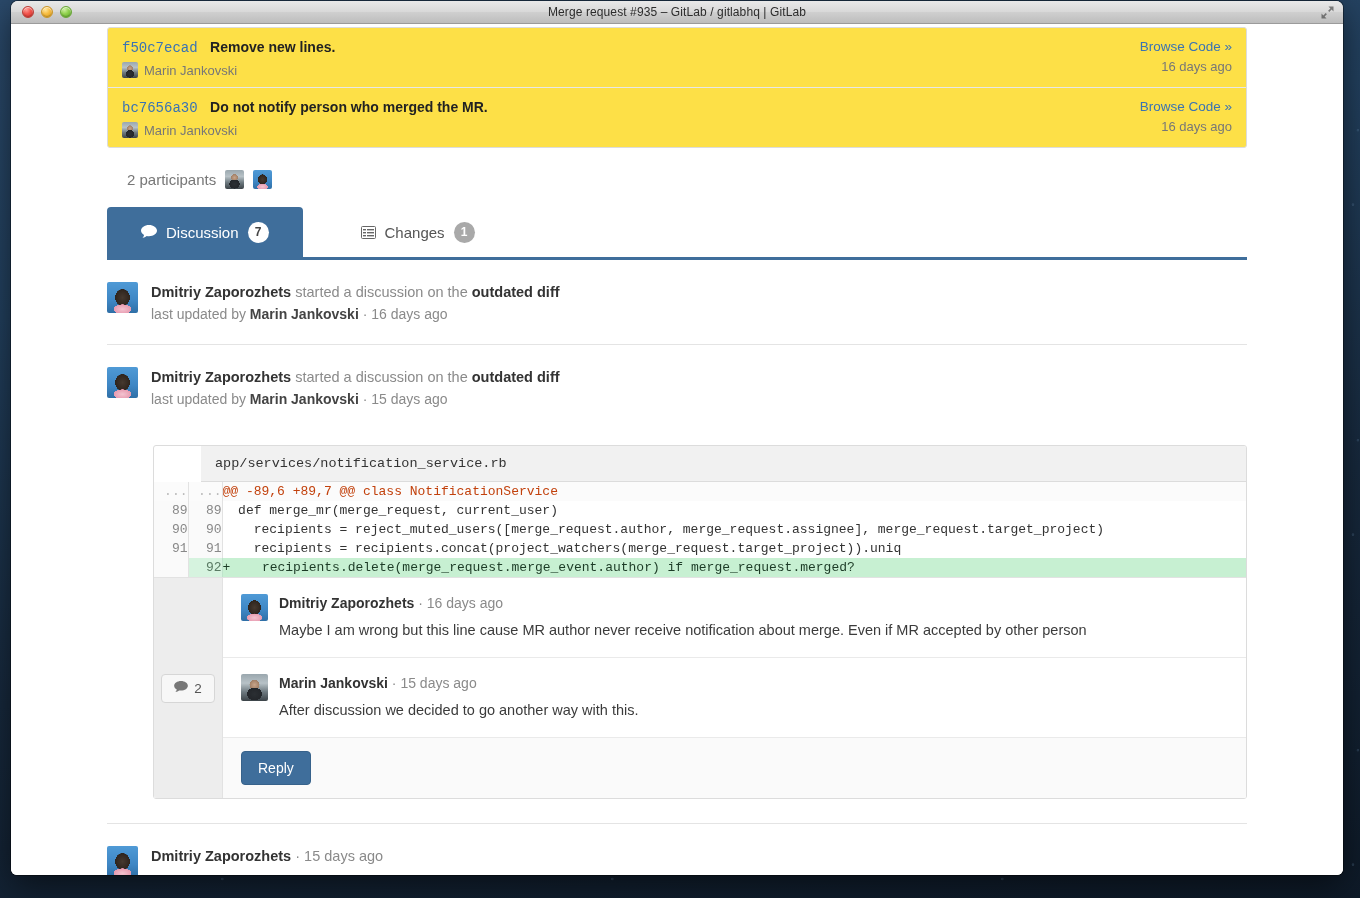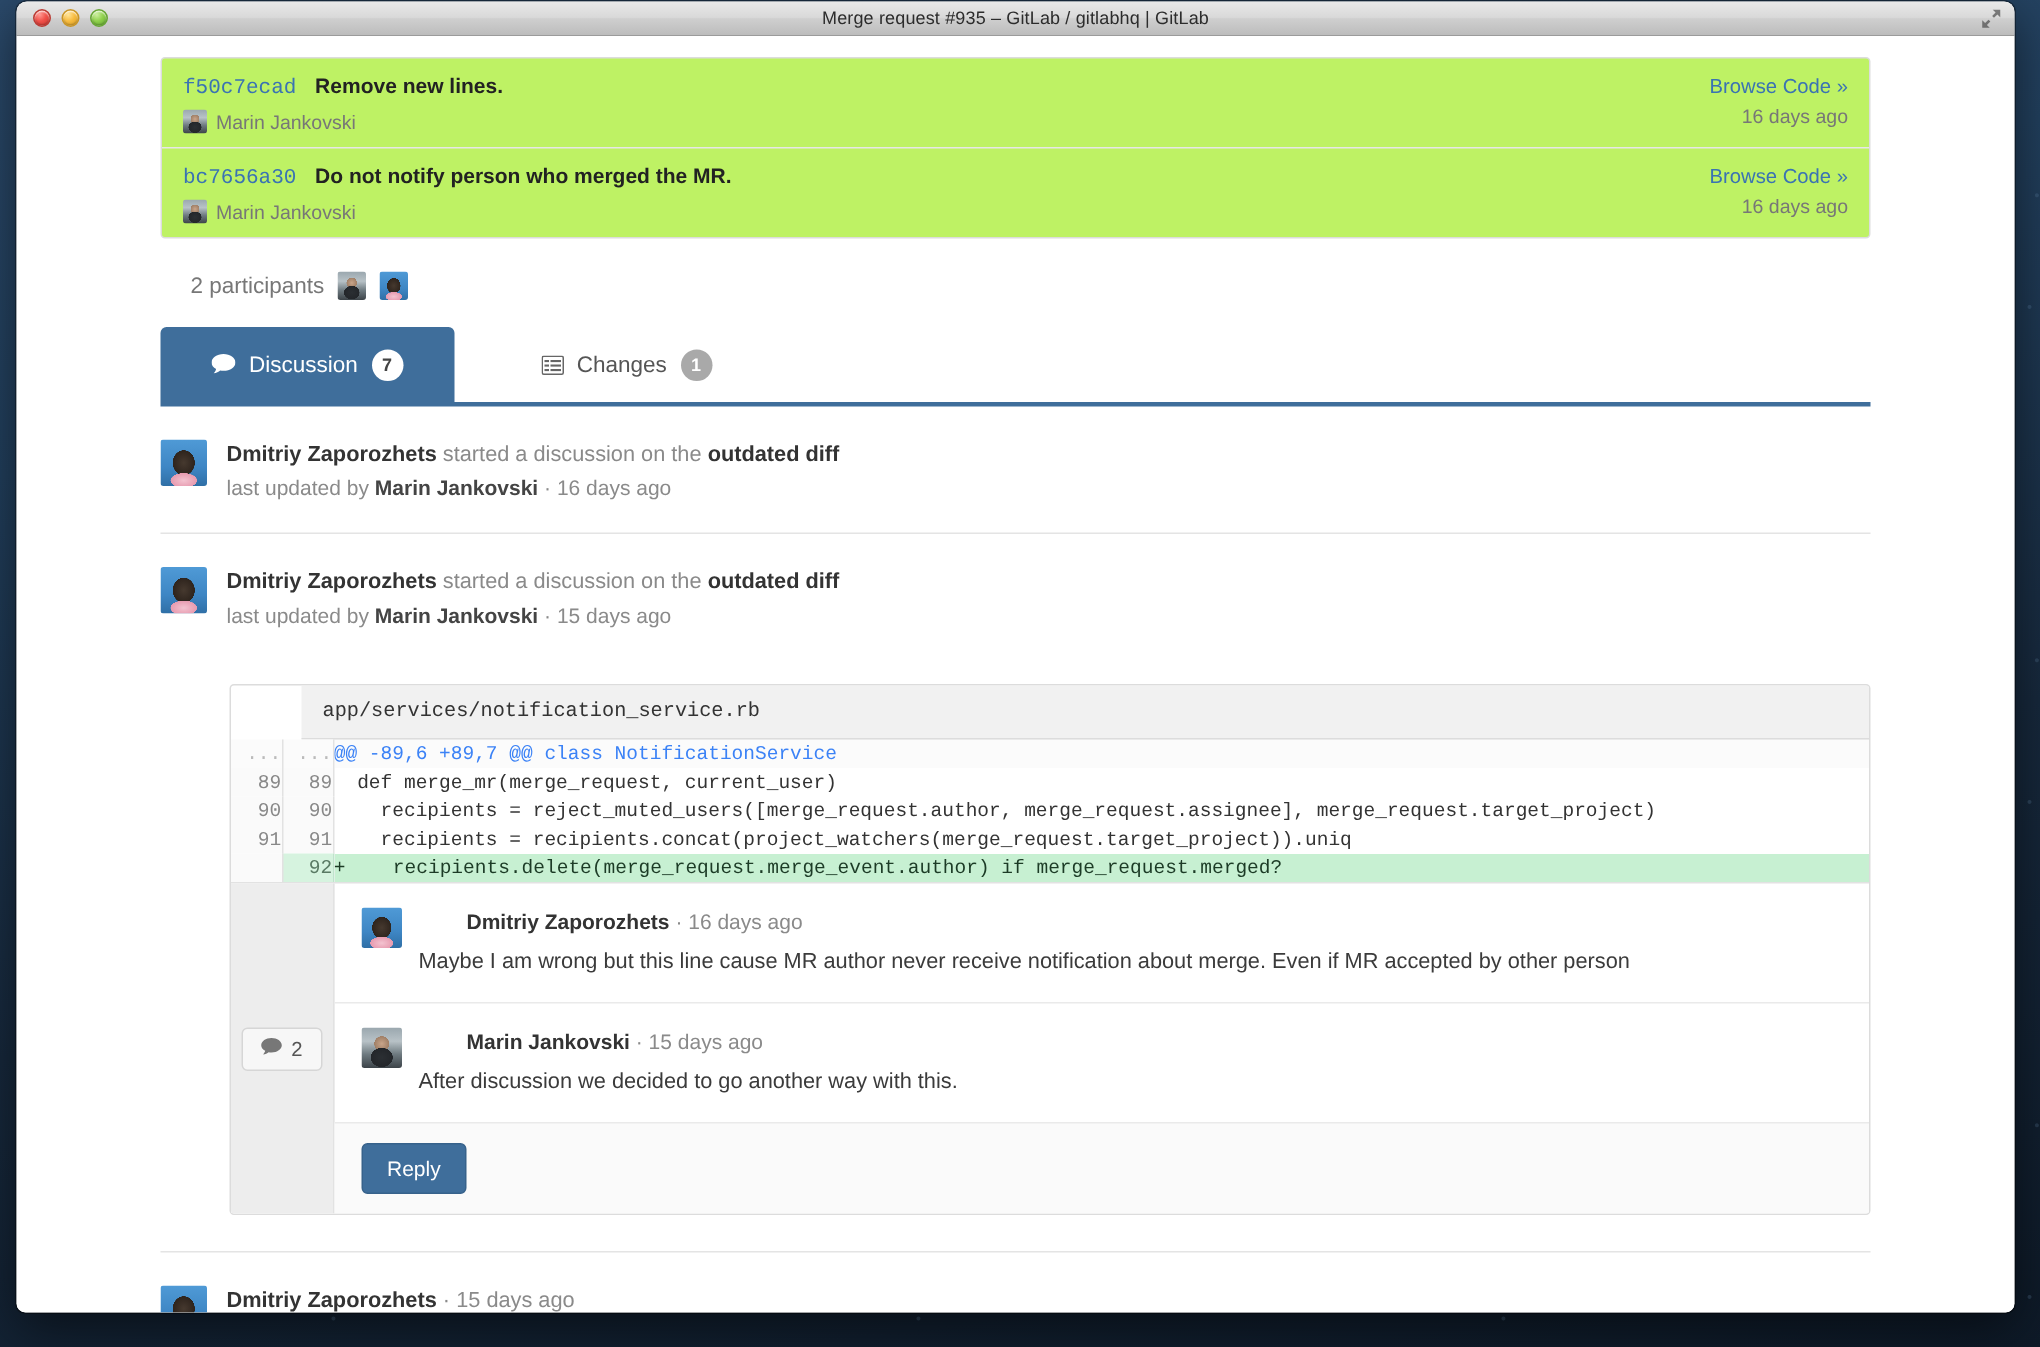--- a/index.html
+++ b/index.html
@@ -77,24 +77,24 @@
     flex: 1 1 auto;
     background: #fff;
     padding: 0;
     overflow: hidden;
     position: relative;
   }
   .wrap { padding: 0 96px 0 96px; }
 
   
   .commits-panel {
-    margin-top: 14px;
+    margin-top: 3px;
     border: 1px solid #dcdcdc;
     border-radius: 3px;
-    background: #bef264;
+    background: #fde047;
   }
   .commit-row {
     padding: 10px 14px 9px 14px;
     position: relative;
     min-height: 51px;
   }
   .commit-row + .commit-row { border-top: 1px solid #e7e7e7; }
   .commit-line1 { line-height: 17px; }
   .commit-sha {
     font-family: "Liberation Mono", monospace;
@@ -254,21 +254,21 @@
   td.ln {
     width: 34px;
     text-align: right;
     padding-right: 9px;
     color: #888;
     background: #fafafa;
     border-right: 1px solid #e2e2e2;
     user-select: none;
   }
   tr.hunk td.ln, tr.hunk td.code { color: #bbb; background: #fbfbfb; }
-  tr.hunk td.code { color: #3b82f6; margin-left: 40px; }
+  tr.hunk td.code { color: #c2410c; margin-left: 40px; }
   td.code { padding-left: 8px; color: #333; background: #fff; overflow: hidden; }
   tr.add td.code { background: #c7f0d2; color: #1c3b26; }
   tr.add td.ln { background: #d6f3df; color: #5a7a64; border-right-color: #bfe3cc; }
   tr.add td.ln.blank { background: #fafafa; border-right-color: #e2e2e2; }
   .sign { display: inline-block; width: 16px; }
 
   
   .dcomments { display: flex; background: #fff; border-top: 1px solid #e2e2e2; }
   .dc-gutter {
     width: 69px;
@@ -291,21 +291,21 @@
     color: #555;
     cursor: pointer;
   }
   .dc-list { flex: 1 1 auto; min-width: 0; }
   .dc-item {
     display: flex;
     gap: 11px;
     padding: 16px 18px 17px 18px;
   }
   .dc-item + .dc-item { border-top: 1px solid #eaeaea; }
-  .dc-head { font-size: 14px; color: #8a8a8a; line-height: 19px; margin-left: 32px; }
+  .dc-head { font-size: 14px; color: #8a8a8a; line-height: 19px; }
   .dc-head .who { color: #333; font-weight: bold; }
   .dc-text { font-size: 14.5px; color: #3b3b3b; margin-top: 7px; line-height: 20px; }
   .dc-reply-row {
     border-top: 1px solid #eaeaea;
     background: #fafafa;
     padding: 13px 18px;
   }
   .btn-reply {
     background: #3f6e9b;
     border: 1px solid #37628b;

